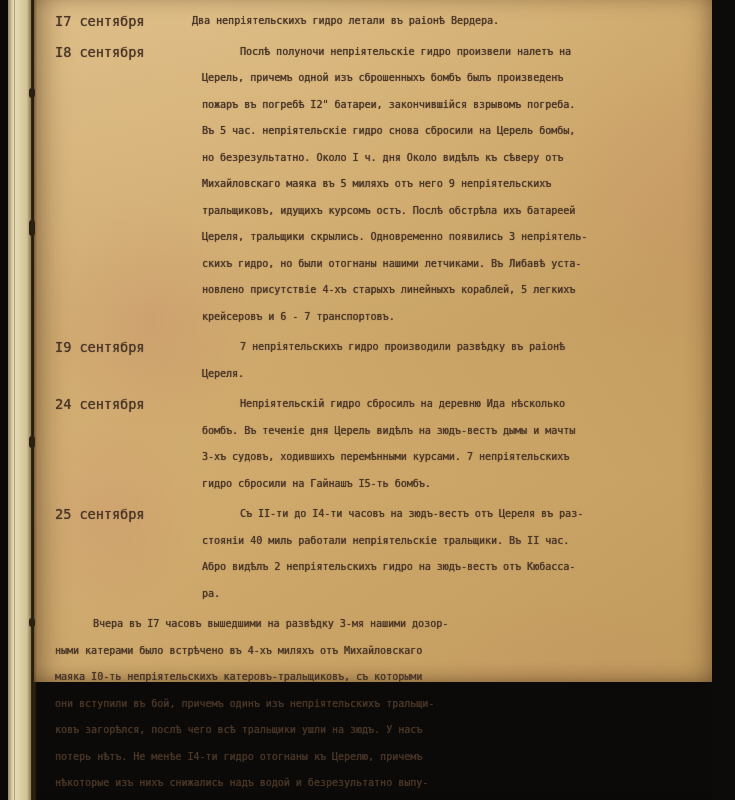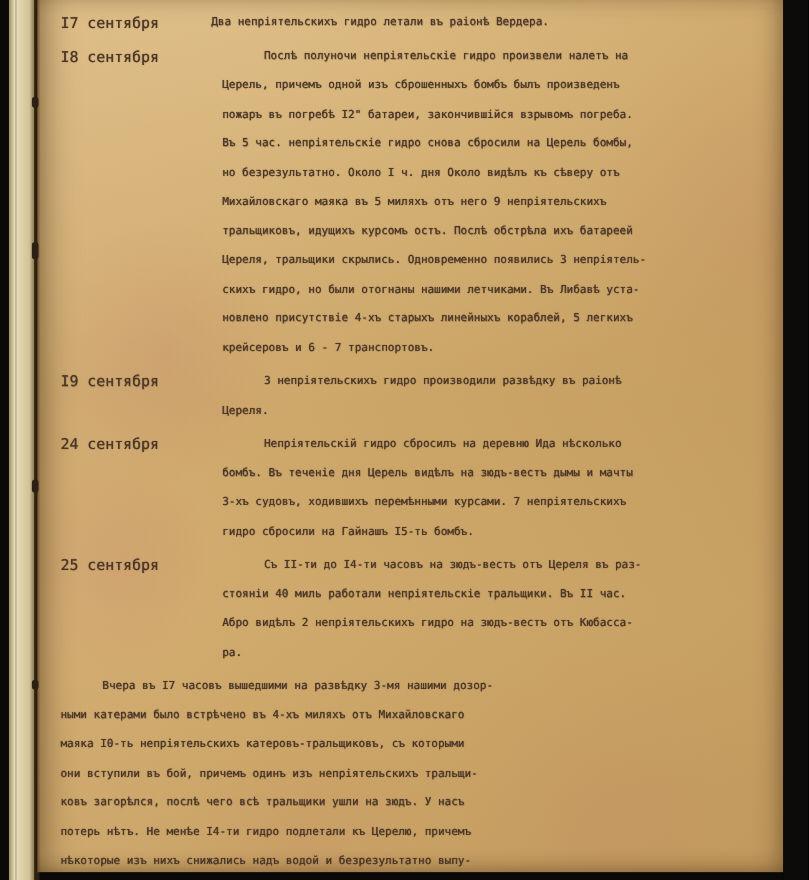--- a/index.html
+++ b/index.html
@@ -26,21 +26,21 @@
   .nick{
     position:absolute;left:29px;width:6px;border-radius:3px;
     background:#2c2012;z-index:4;
   }
   .nick.n1{top:88px;height:10px;}
   .nick.n2{top:220px;height:16px;}
   .nick.n3{top:436px;height:12px;}
   .nick.n4{top:618px;height:9px;}
   
   .page{
-    position:absolute;left:34px;top:0;width:678px;height:793px;
+    position:absolute;left:34px;top:0;width:678px;height:682px;
     background:
       radial-gradient(150px 170px at 116px 320px, rgba(194,116,100,.18), transparent 70%),
       radial-gradient(130px 150px at 76px 515px,  rgba(194,116,100,.16), transparent 70%),
       radial-gradient(210px 230px at 646px 200px, rgba(198,122,102,.14), transparent 70%),
       radial-gradient(230px 210px at 526px 740px, rgba(198,122,102,.15), transparent 70%),
       radial-gradient(170px 150px at 246px 765px, rgba(198,122,102,.12), transparent 70%),
       radial-gradient(900px 520px at 28% 0%, rgba(255,238,200,.20), transparent 72%),
       linear-gradient(180deg, rgba(235,205,150,.10) 0, rgba(235,205,150,0) 16%, rgba(140,100,50,.05) 46%, rgba(140,100,50,0) 70%, rgba(140,100,50,.08) 100%),
       linear-gradient(105deg, var(--paper-light,#d6b279) 0%, var(--paper,#cfa96b) 45%, var(--paper-dark,#c59e61) 100%);
     box-shadow:
@@ -116,21 +116,21 @@
             <div class="line">тральщиковъ, идущихъ курсомъ остъ. Послѣ обстрѣла ихъ батареей</div>
             <div class="line">Цереля, тральщики скрылись. Одновременно появились 3 непріятель-</div>
             <div class="line">скихъ гидро, но были отогнаны нашими летчиками. Въ Либавѣ уста-</div>
             <div class="line">новлено присутствіе 4-хъ старыхъ линейныхъ кораблей, 5 легкихъ</div>
             <div class="line">крейсеровъ и 6 - 7 транспортовъ.</div>
           </div>
         </div>
         <div class="entry">
           <div class="date">I9 сентября</div>
           <div class="text">
-            <div class="line first">3 непріятельскихъ гидро производили развѣдку въ раіонѣ</div>
+            <div class="line first">7 непріятельскихъ гидро производили развѣдку въ раіонѣ</div>
             <div class="line">Цереля.</div>
           </div>
         </div>
         <div class="entry">
           <div class="date">24 сентября</div>
           <div class="text">
             <div class="line first">Непріятельскій гидро сбросилъ на деревню Ида нѣсколько</div>
             <div class="line">бомбъ. Въ теченіе дня Церель видѣлъ на зюдъ-вестъ дымы и мачты</div>
             <div class="line">3-хъ судовъ, ходившихъ перемѣнными курсами. 7 непріятельскихъ</div>
             <div class="line">гидро сбросили на Гайнашъ I5-ть бомбъ.</div>
@@ -145,21 +145,21 @@
             <div class="line">ра.</div>
           </div>
         </div>
         <div class="entry">
           <div class="text">
             <div class="line first">Вчера въ I7 часовъ вышедшими на развѣдку 3-мя нашими дозор-</div>
             <div class="line">ными катерами было встрѣчено въ 4-хъ миляхъ отъ Михайловскаго</div>
             <div class="line">маяка I0-ть непріятельскихъ катеровъ-тральщиковъ, съ которыми</div>
             <div class="line">они вступили въ бой, причемъ одинъ изъ непріятельскихъ тральщи-</div>
             <div class="line">ковъ загорѣлся, послѣ чего всѣ тральщики ушли на зюдъ. У насъ</div>
-            <div class="line">потерь нѣтъ. Не менѣе I4-ти гидро подлетали къ Церелю, причемъ</div>
+            <div class="line">потерь нѣтъ. Не менѣе I4-ти гидро отогнаны къ Церелю, причемъ</div>
             <div class="line">нѣкоторые изъ нихъ снижались надъ водой и безрезультатно выпу-</div>
           </div>
         </div>
       </div>
   </div>
 
   <div class="bottom-bar"></div>
   <div class="right-bar"></div>
 </div>
 

